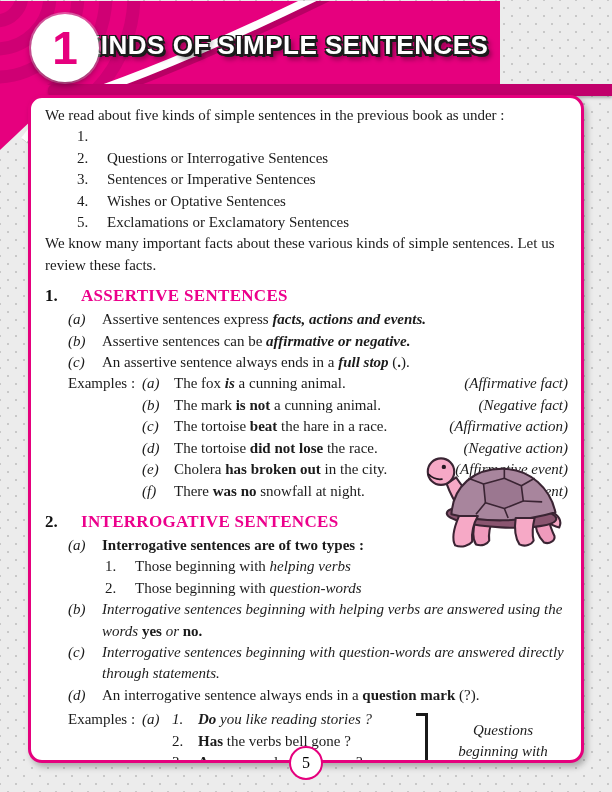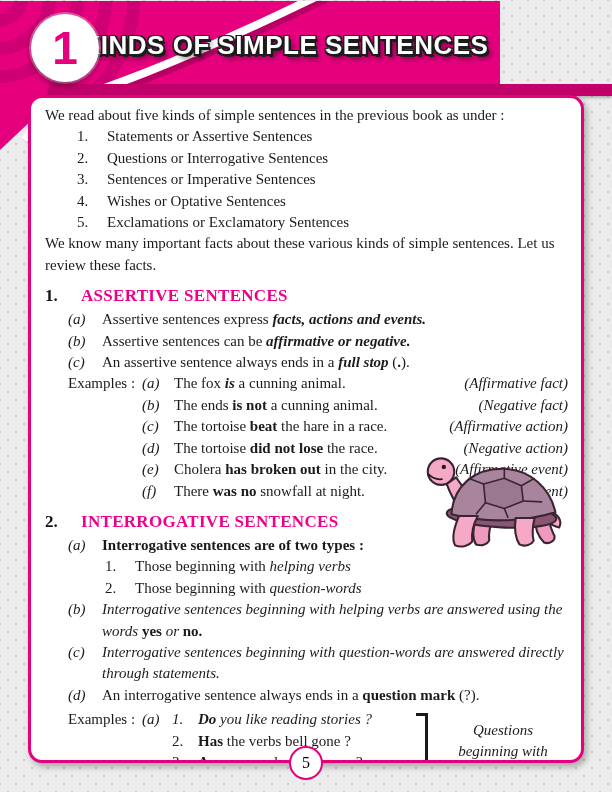--- a/index.html
+++ b/index.html
@@ -123,21 +123,20 @@
   <div class="chapter-badge">
     <span>1</span>
   </div>
 
   <main class="content-box">
 
     <p class="lead">We read about five kinds of simple sentences in the previous book as under :</p>
 
     <div class="intro-item">
       <span class="inum">1.</span>
-      <span>Statements or Assertive Sentences</span>
     </div>
     <div class="intro-item">
       <span class="inum">2.</span>
       <span>Questions or Interrogative Sentences</span>
     </div>
     <div class="intro-item">
       <span class="inum">3.</span>
       <span>Sentences or Imperative Sentences</span>
     </div>
     <div class="intro-item">
@@ -171,21 +170,21 @@
 
     <div class="ex1-row">
       <span class="ex-lab">Examples :</span>
       <span class="ex-item-lab">(a)</span>
       <span><span>The fox </span><span class="b i">is</span><span> a cunning animal.</span></span>
       <span class="ex-note">(Affirmative fact)</span>
     </div>
     <div class="ex1-row">
       <span></span>
       <span class="ex-item-lab">(b)</span>
-      <span><span>The ends </span><span class="b">is not</span><span> a cunning animal.</span></span>
+      <span><span>The mark </span><span class="b">is not</span><span> a cunning animal.</span></span>
       <span class="ex-note">(Negative fact)</span>
     </div>
     <div class="ex1-row">
       <span></span>
       <span class="ex-item-lab">(c)</span>
       <span><span>The tortoise </span><span class="b">beat</span><span> the hare in a race.</span></span>
       <span class="ex-note">(Affirmative action)</span>
     </div>
     <div class="ex1-row">
       <span></span>

